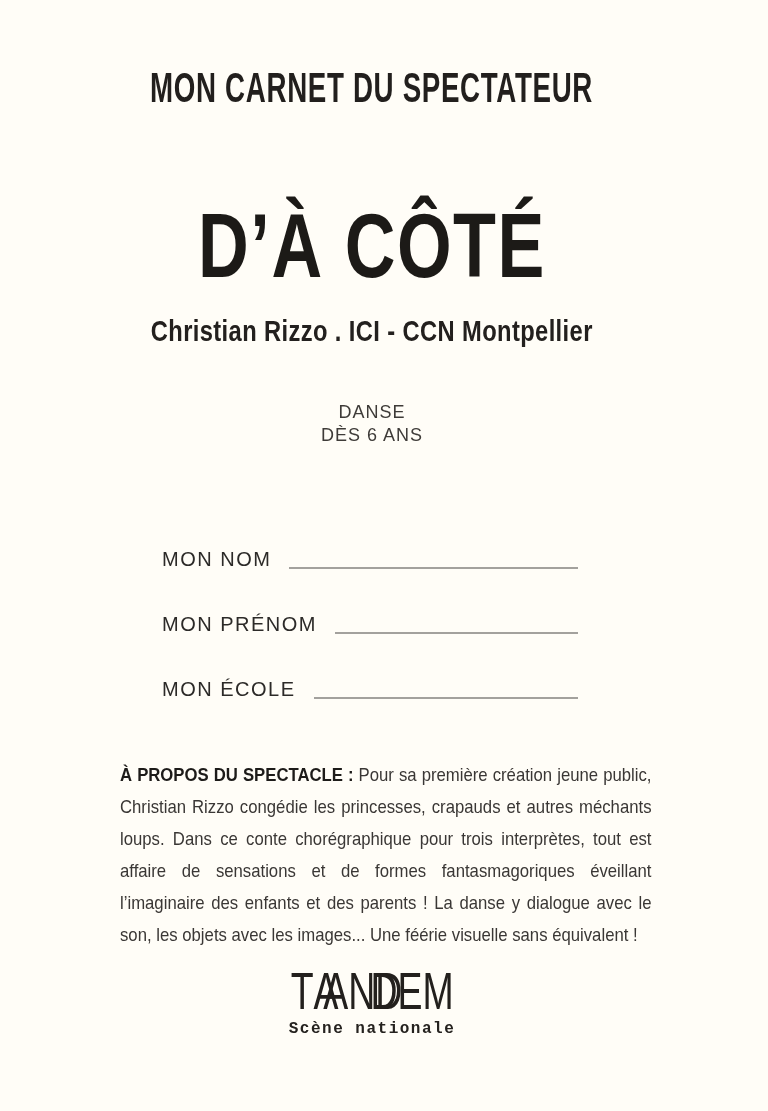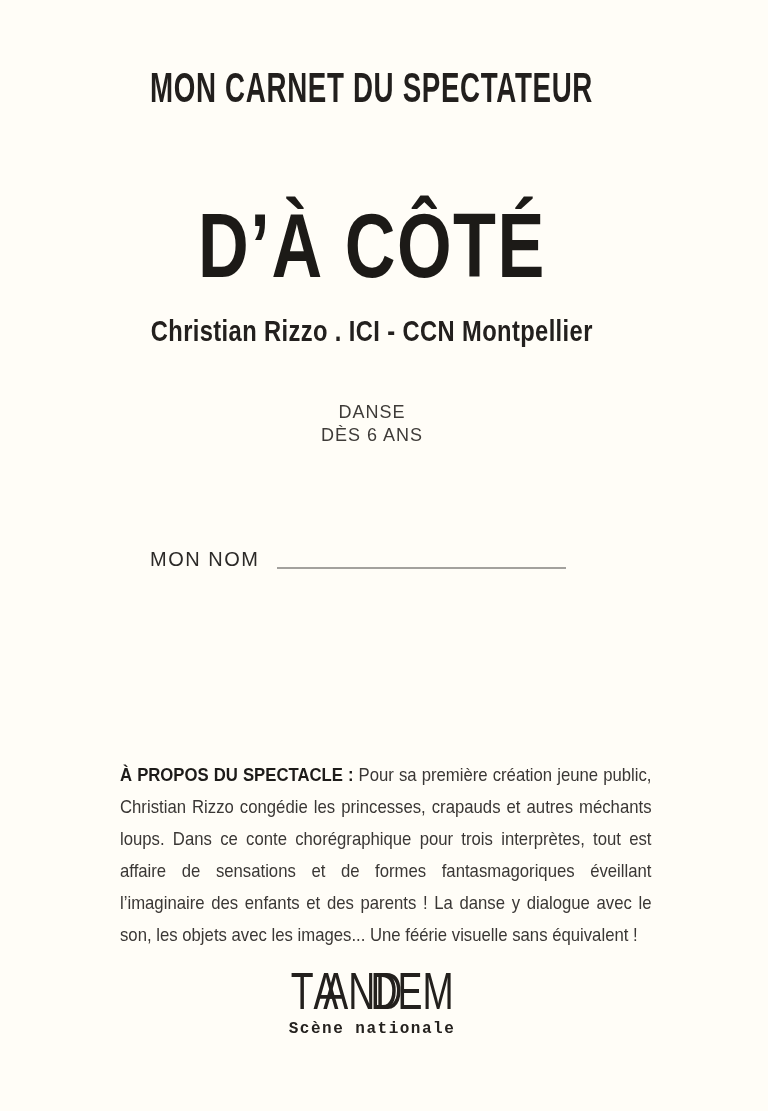--- a/index.html
+++ b/index.html
@@ -41,21 +41,21 @@
     font-size: 30px; font-weight: bold;
     letter-spacing: 0.5px; line-height: 1;
     color: #23201E;
     transform: scaleX(0.79); transform-origin: center top;
     white-space: nowrap;
   }
 
   .meta { top: 401px; line-height: 23px; font-size: 18px; letter-spacing: 1px; color: #3E3B38; }
   .meta div { white-space: nowrap; }
 
-  .form-block { position: absolute; left: 150px; top: 545px; width: 416px; text-align: right; }
+  .form-block { position: absolute; left: 162px; top: 545px; width: 416px; text-align: right; }
   .form-row { display: flex; align-items: flex-end; height: 28px; margin-bottom: 37px; }
   .form-label {
     font-size: 20px; letter-spacing: 1.5px; line-height: 28px;
     color: #2C2A28; white-space: nowrap;
   }
   .form-line {
     flex: 1; margin-left: 18px; margin-bottom: 4px;
     border-bottom: 2px solid #A3A19D; height: 0;
   }
 
@@ -108,20 +108,28 @@
   <div class="centered meta">
     <div>DANSE</div>
     <div>DÈS 6 ANS</div>
   </div>
 
   <div class="form-block">
     <div class="form-row">
       <span class="form-label">MON NOM</span>
       <span class="form-line"></span>
     </div>
+    <div class="form-row">
+      <span class="form-label">MON PRÉNOM</span>
+      <span class="form-line"></span>
+    </div>
+    <div class="form-row">
+      <span class="form-label">MON ÉCOLE</span>
+      <span class="form-line"></span>
+    </div>
   </div>
 
   <div class="about">
     <strong>À PROPOS DU SPECTACLE :</strong><span>Pour sa première création jeune public, Christian Rizzo congédie les princesses, crapauds et autres méchants loups. Dans ce conte chorégraphique pour trois interprètes, tout est affaire de sensations et de formes fantasmagoriques éveillant l’imaginaire des enfants et des parents ! La danse y dialogue avec le son, les objets avec les images... Une féérie visuelle sans équivalent !</span>
   </div>
 
   <div class="centered logo">
     <span class="word"><span>T</span><span>A</span><span class="lg-a2">A</span><span>N</span><span>D</span><span class="lg-d2">D</span><span>E</span><span>M</span></span>
   </div>
 

